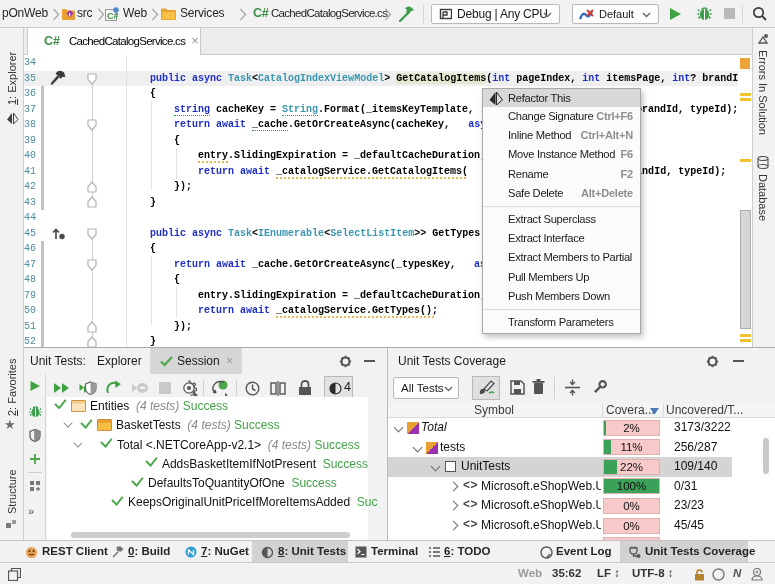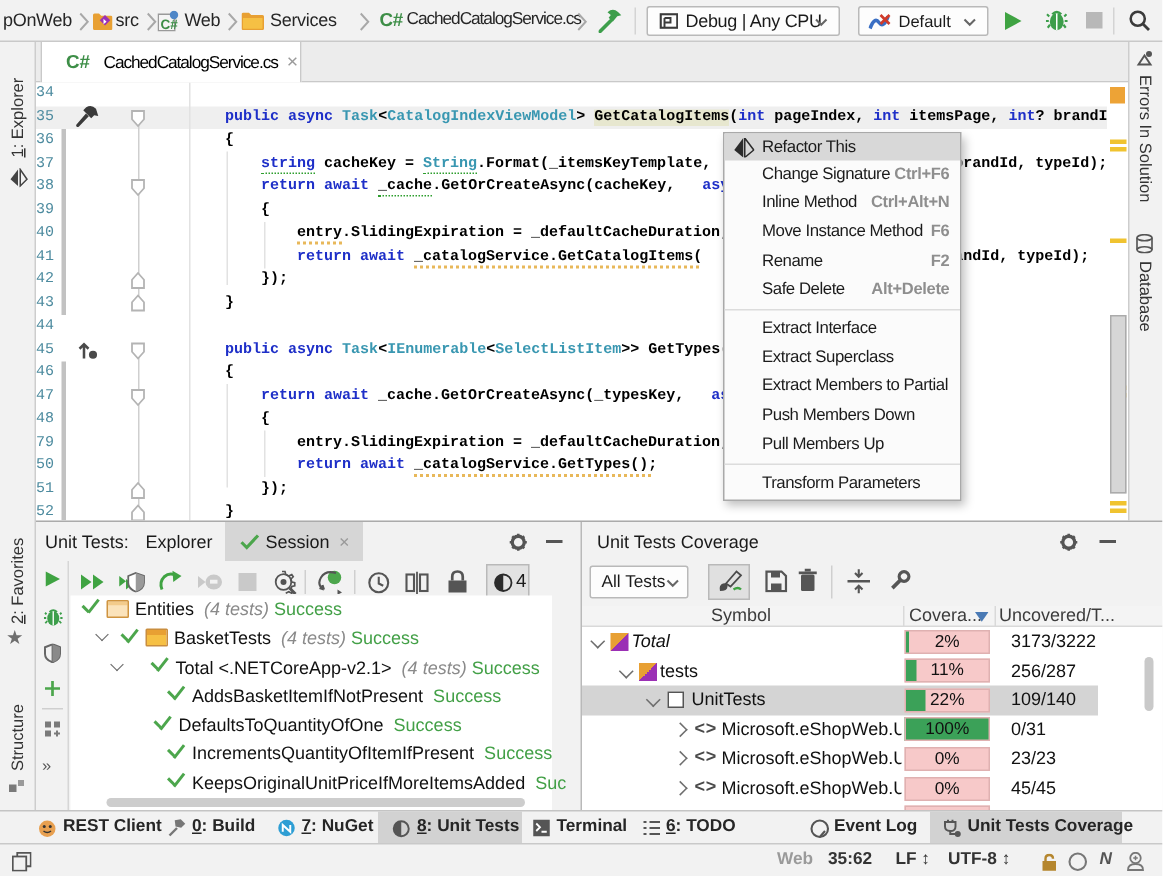--- a/index.html
+++ b/index.html
@@ -267,25 +267,25 @@
   <div class="mi mhead"><svg style="position:absolute;left:6px;top:3px;" width="14" height="13" viewBox="0 0 14 13">
         <path d="M6.5 0 L6.5 13 L0.5 8 Z" fill="#2b2b2b"></path>
         <path d="M7.5 0 L7.5 13 L13.5 8 Z" fill="none" stroke="#2b2b2b" stroke-width="1"></path>
       </svg>Refactor This</div>
   <div class="mi">Change Signature<span class="msc">Ctrl+F6</span></div>
   <div class="mi">Inline Method<span class="msc">Ctrl+Alt+N</span></div>
   <div class="mi">Move Instance Method<span class="msc">F6</span></div>
   <div class="mi">Rename<span class="msc">F2</span></div>
   <div class="mi">Safe Delete<span class="msc">Alt+Delete</span></div>
   <div class="msep"></div>
+  <div class="mi">Extract Superclass</div>
   <div class="mi">Extract Interface</div>
-  <div class="mi">Extract Superclass</div>
   <div class="mi">Extract Members to Partial</div>
+  <div class="mi">Pull Members Up</div>
   <div class="mi">Push Members Down</div>
-  <div class="mi">Pull Members Up</div>
   <div class="msep"></div>
   <div class="mi">Transform Parameters</div>
 </div>
 <div class="abs" id="bottom">
   <div id="lpanel">
     <div class="phead">
       <span class="abs" style="left:6px;top:6px;">Unit Tests:</span>
       <span class="abs" style="left:73px;top:6px;">Explorer</span>
       <div class="abs" style="left:126px;top:0px;width:92px;height:26px;background:#d6d6d6;"></div>
       <svg class="icon" style="left:136px;top:8px;" width="13" height="11" viewBox="0 0 13 11">
@@ -378,23 +378,22 @@
       <svg class="icon" style="left:276px;top:3px;" width="13" height="13" viewBox="0 0 13 13">
           <circle cx="6.5" cy="6.5" r="5.5" fill="none" stroke="#2b2b2b" stroke-width="1.2"></circle>
           <path d="M6.5 1 A5.5 5.5 0 0 0 6.5 12 Z" fill="#2b2b2b"></path>
         </svg>
       <span class="abs" style="left:291px;top:1px;font-size:12.5px;color:#1a1a1a;">4</span>
     </div>
     <div class="tree" style="left:23px;top:49px;width:321px;height:144px;">
       <div class="trow" style="padding-left:7px;"><s-ck></s-ck><s-fold></s-fold><span>Entities</span><span class="gray it">&nbsp;&nbsp;(4 tests) </span><span class="grn">Success</span></div>
       <div class="trow" style="padding-left:17px;"><s-ch></s-ch><s-ck></s-ck><s-fold2></s-fold2><span>BasketTests</span><span class="gray it">&nbsp;&nbsp;(4 tests) </span><span class="grn">Success</span></div>
       <div class="trow" style="padding-left:27px;"><s-ch></s-ch><span style="margin-left:10px;"></span><s-ck></s-ck><span>Total &lt;.NETCoreApp-v2.1&gt;</span><span class="gray it">&nbsp;&nbsp;(4 tests) </span><span class="grn">Success</span></div>
-      <div class="trow" style="padding-left:64px;"><s-ck></s-ck><span>AddsBasketItemIfNotPresent</span><span class="grn">&nbsp;&nbsp;Success</span></div>
-      <div class="trow" style="padding-left:55px;"><s-ck></s-ck><span>DefaultsToQuantityOfOne</span><span class="grn">&nbsp;&nbsp;Success</span></div>
-      <div class="trow" style="padding-left:64px;"><s-ck></s-ck><span>IncrementsQuantityOfItemIfPresent</span><span class="grn">&nbsp;&nbsp;Success</span></div>
+      <div class="trow" style="padding-left:64px;text-align:right;"><s-ck></s-ck><span>AddsBasketItemIfNotPresent</span><span class="grn">&nbsp;&nbsp;Success</span></div>
+      <div class="trow" style="padding-left:84px;"><s-ck></s-ck><span>DefaultsToQuantityOfOne</span><span class="grn">&nbsp;&nbsp;Success</span></div>
       <div class="trow" style="padding-left:64px;"><s-ck></s-ck><span>KeepsOriginalUnitPriceIfMoreItemsAdded</span><span class="grn">&nbsp;&nbsp;Suc</span></div>
     </div>
     <div class="abs" style="left:47px;top:184px;width:279px;height:6px;background:#cdcdcd;border-radius:3px;"></div>
   </div>
   <div id="rpanel">
     <div class="phead">
       <span class="abs" style="left:10px;top:6px;">Unit Tests Coverage</span>
       <svg class="icon" style="left:318px;top:7px;" width="13" height="13" viewBox="0 0 13 13">
           <circle cx="6.5" cy="6.5" r="4" fill="none" stroke="#555" stroke-width="2.2"></circle>
           <path d="M6.5 0.8 V3 M6.5 10 V12.2 M0.8 6.5 H3 M10 6.5 H12.2 M2.5 2.5 L4.1 4.1 M8.9 8.9 L10.5 10.5 M10.5 2.5 L8.9 4.1 M4.1 8.9 L2.5 10.5" stroke="#555" stroke-width="1.7"></path>

